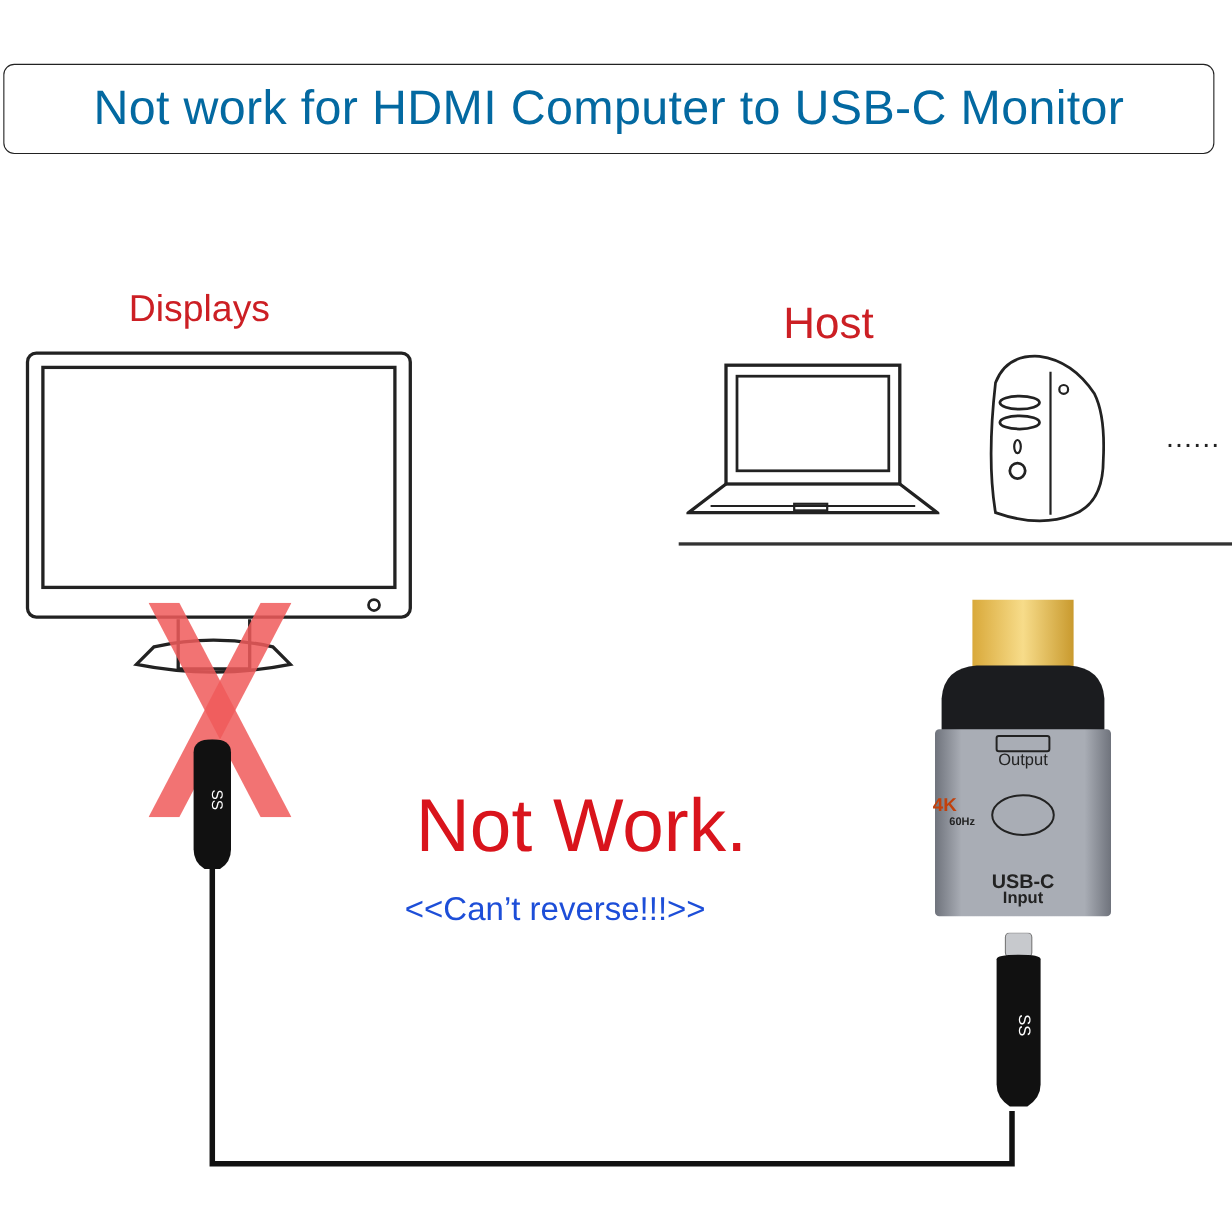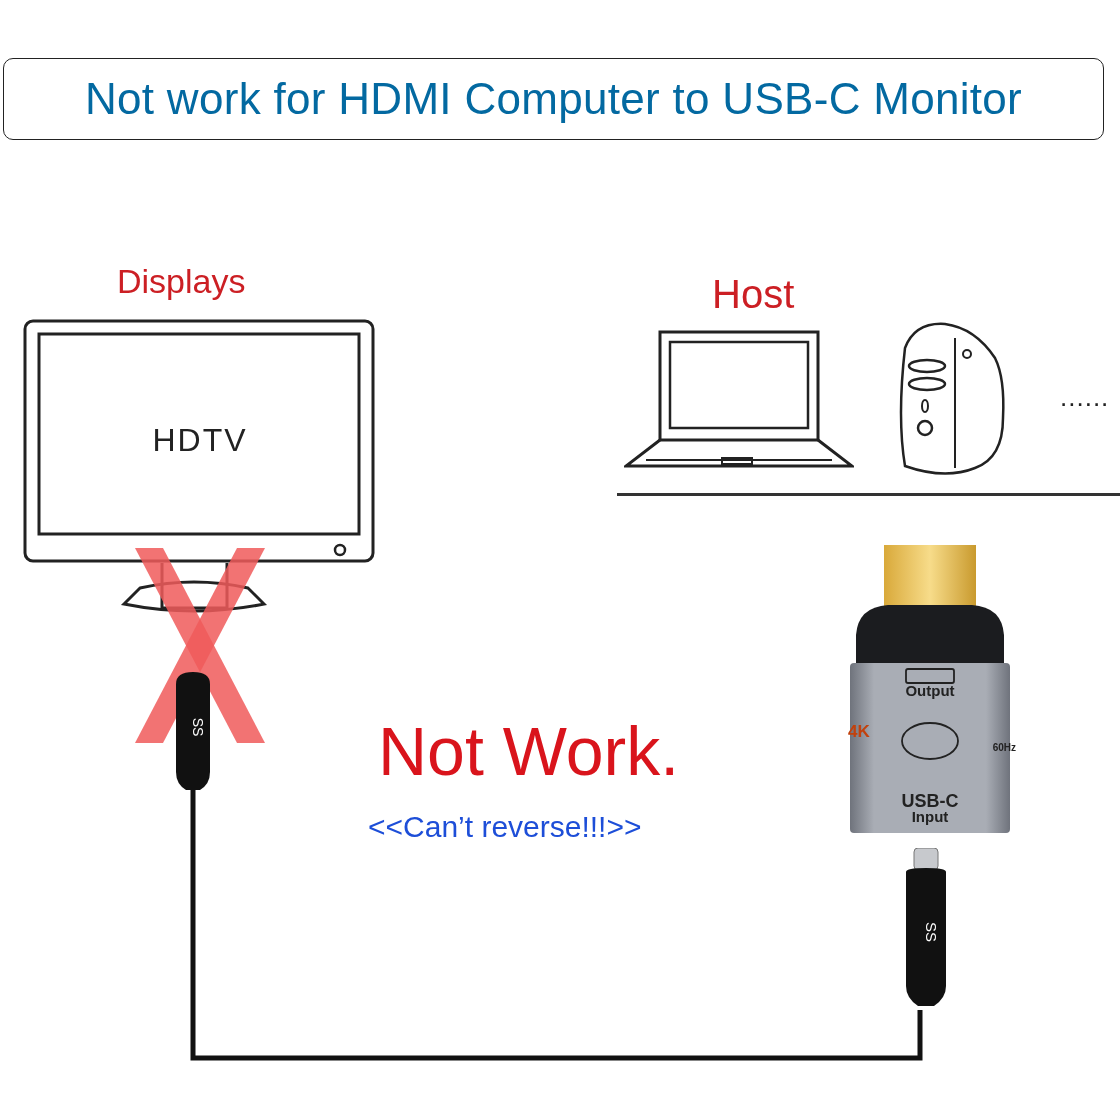--- a/index.html
+++ b/index.html
@@ -22,21 +22,20 @@
 <div class="lbl-red" style="left:117px;top:262px;">Displays</div>
 
 <div class="abs" style="left:22px;top:318px;width:356px;height:300px;">
   <svg width="356" height="300" viewBox="0 0 356 300">
     <rect x="3" y="3" width="348" height="240" rx="8" fill="#fff" stroke="#222" stroke-width="3"></rect>
     <rect x="17" y="16" width="320" height="200" fill="none" stroke="#222" stroke-width="3"></rect>
     <circle cx="318" cy="232" r="5" fill="none" stroke="#222" stroke-width="2.5"></circle>
     <path d="M140 245 L140 290 L205 290 L205 245" fill="none" stroke="#222" stroke-width="3"></path>
     <path d="M118 270 Q172 258 226 270 L242 286 Q172 300 102 286 Z" fill="none" stroke="#222" stroke-width="3"></path>
   </svg>
-  <div class="screen-big" style="top:104px;font-size:32px;color:#222;letter-spacing:2px;">HDTV</div>
 </div>
 
 <div class="abs" style="left:135px;top:548px;width:130px;height:195px;">
   <svg width="130" height="195" viewBox="0 0 130 195">
     <polygon points="0,0 28,0 130,195 102,195" fill="#f05a5a" opacity="0.85"></polygon>
     <polygon points="102,0 130,0 28,195 0,195" fill="#f05a5a" opacity="0.85"></polygon>
   </svg>
 </div>
 
 <div class="abs" style="left:172px;top:672px;width:42px;height:130px;">
@@ -94,23 +93,23 @@
           <stop offset="0.85" stop-color="#a9adb5"></stop>
           <stop offset="1" stop-color="#6f737c"></stop>
       </linearGradient>
     </defs>
     <path d="M36 0 L128 0 L128 62 L36 62 Z" fill="url(#gold)"></path>
     <path d="M8 90 Q10 62 40 60 L124 60 Q154 62 156 90 L156 120 L8 120 Z" fill="#1b1c1f"></path>
     <rect x="2" y="118" width="160" height="170" rx="4" fill="url(#alu)"></rect>
     <rect x="58" y="124" width="48" height="14" rx="2" fill="none" stroke="#222" stroke-width="1.8"></rect>
     <ellipse cx="82" cy="196" rx="28" ry="18" fill="none" stroke="#222" stroke-width="1.8"></ellipse>
   </svg>
-  <div class="abs" style="left:0;top:137px;width:164px;text-align:center;font-size:15px;font-weight:bold;color:#222;">Output</div>
+  <div class="abs" style="left:0;top:137px;width:164px;text-align:center;font-size:15px;font-weight:normal;color:#222;">Output</div>
   <div class="abs" style="left:0;top:178px;width:164px;text-align:left;font-size:17px;font-weight:bold;color:#c2410c;line-height:17px;">4K</div>
-  <div class="abs" style="left:4px;top:197px;width:164px;text-align:right;font-size:10px;font-weight:bold;color:#222;">60Hz</div>
+  <div class="abs" style="left:15px;top:197px;width:164px;text-align:left;font-size:10px;font-weight:bold;color:#222;">60Hz</div>
   <div class="abs" style="left:0;top:248px;width:164px;text-align:center;font-size:18px;font-weight:bold;color:#222;line-height:16px;">USB-C</div>
   <div class="abs" style="left:0;top:264px;width:164px;text-align:center;font-size:15px;font-weight:bold;color:#222;line-height:16px;">Input</div>
 </div>
 
 <div class="abs" style="left:898px;top:848px;width:56px;height:172px;">
   <svg width="56" height="172" viewBox="0 0 56 172">
     <rect x="16" y="0" width="24" height="22" rx="4" fill="#c7c9cd" stroke="#777" stroke-width="1"></rect>
     <path d="M8 24 Q8 20 28 20 Q48 20 48 24 L48 138 Q48 150 36 158 L20 158 Q8 150 8 138 Z" fill="#111"></path>
     <text x="28" y="84" font-size="15" fill="#fff" text-anchor="middle" font-family="Liberation Sans, sans-serif" transform="rotate(90 28 84)">SS</text>
   </svg>

